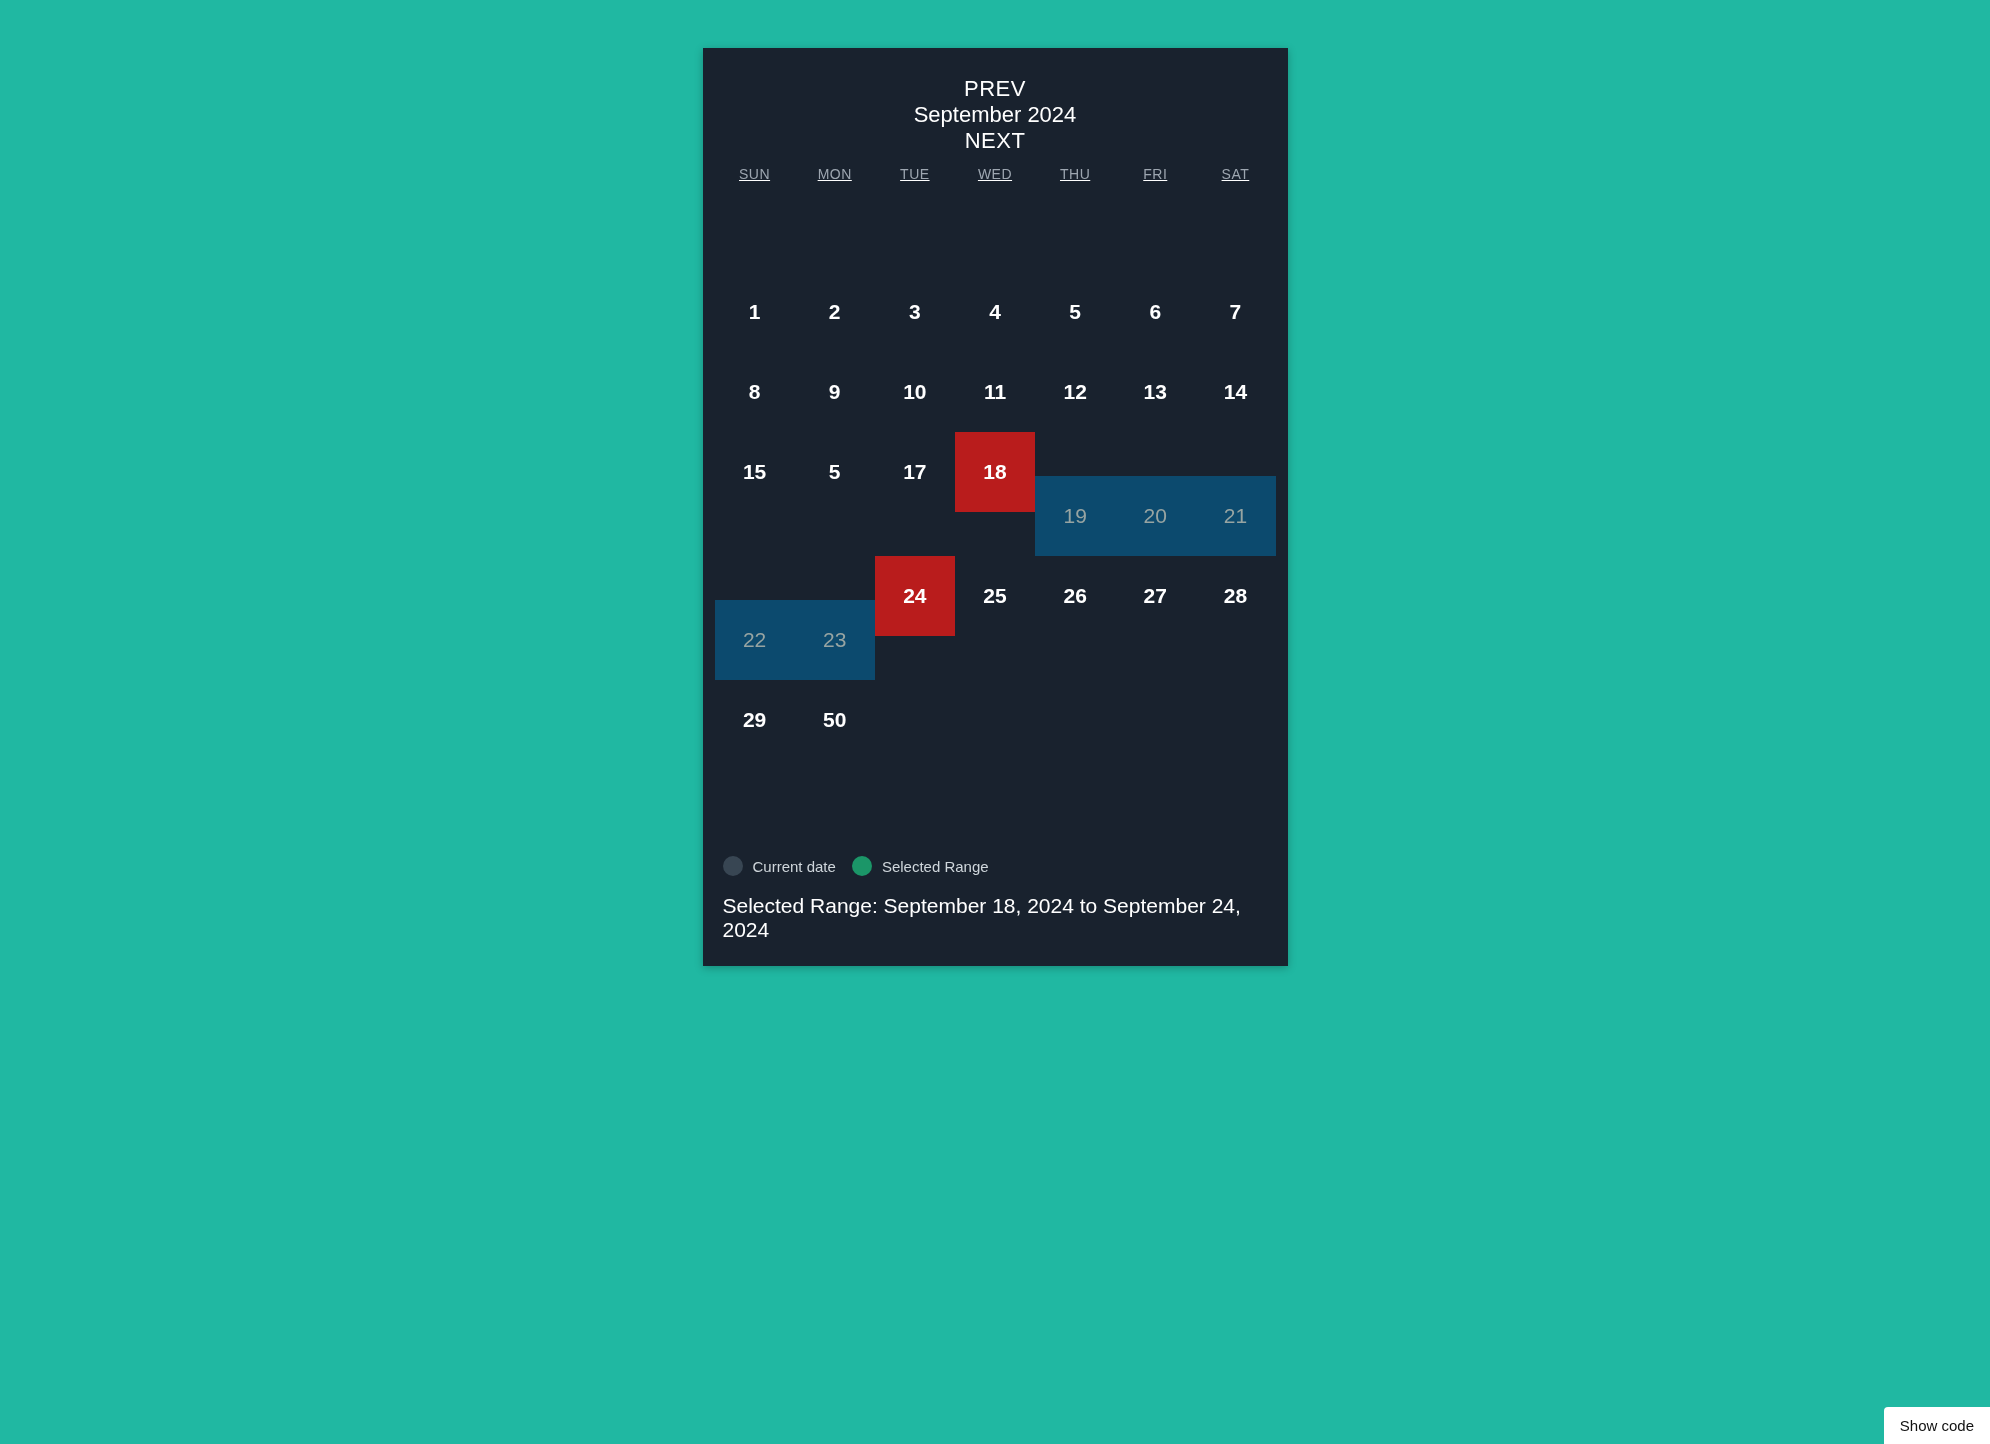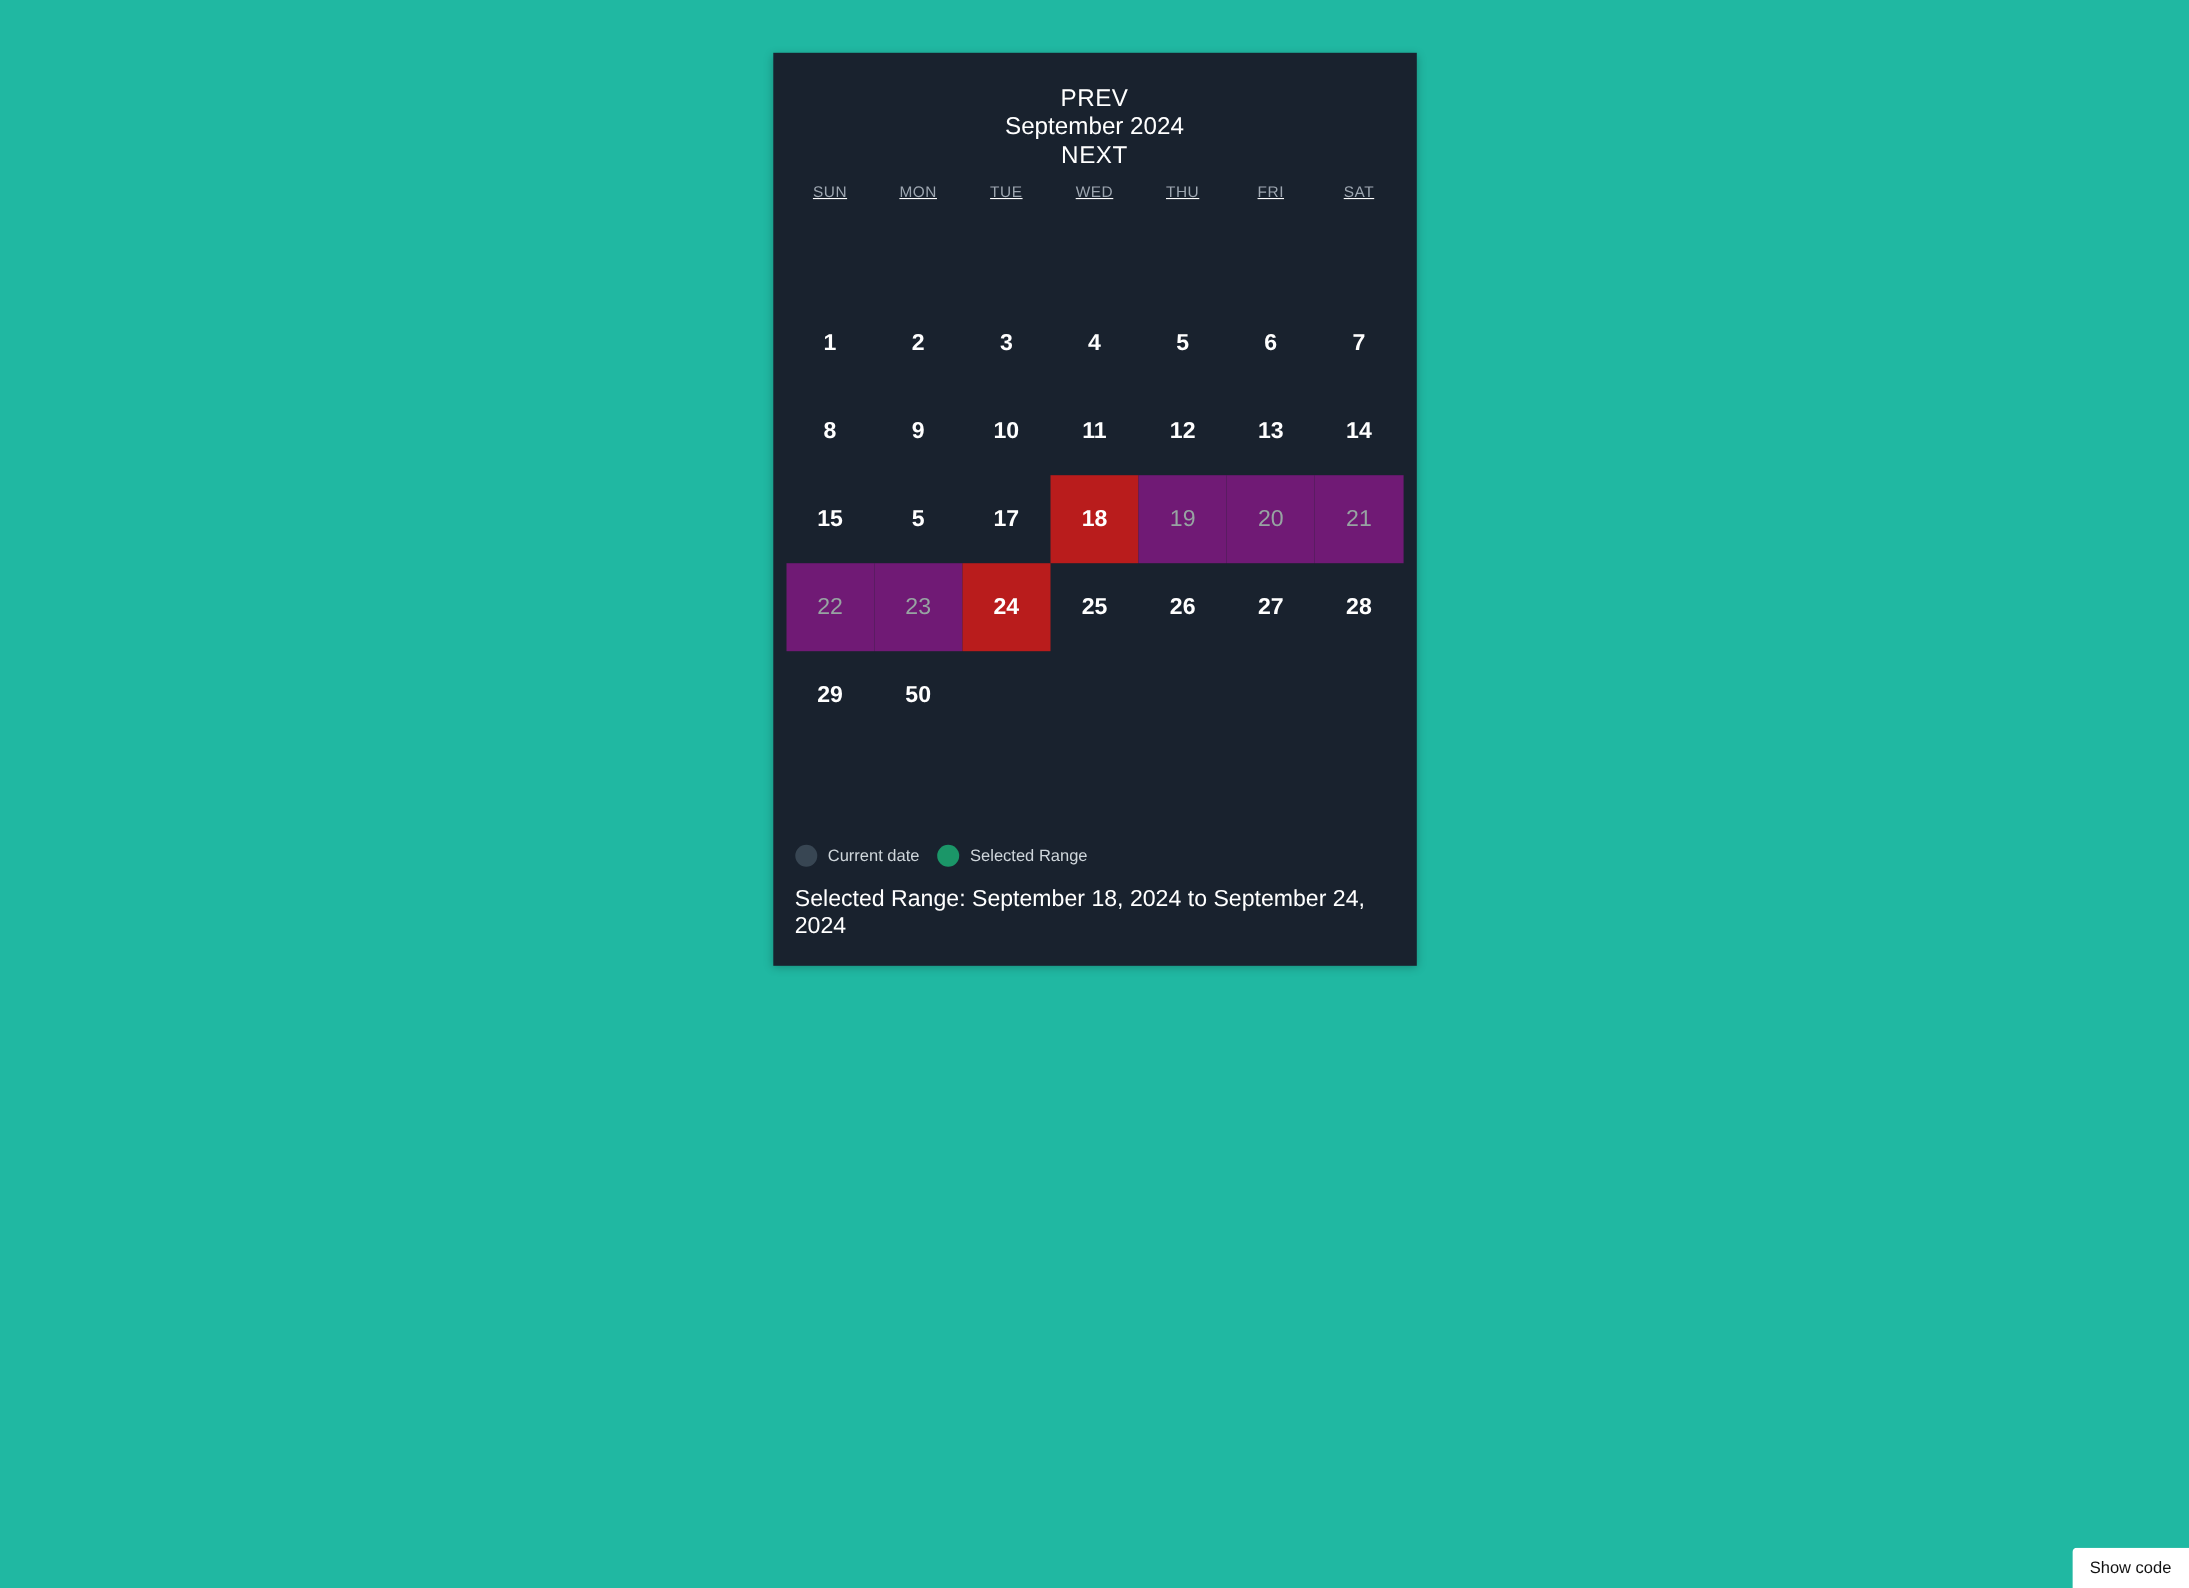--- a/index.html
+++ b/index.html
@@ -63,23 +63,24 @@
     display: flex;
     align-items: center;
     justify-content: center;
     font-size: 21px;
     font-weight: 600;
     color: #fff;
     cursor: pointer;
   }
   .day.empty { cursor: default; }
   .day.in-range {
-    background: #701a75;
+    background: #0c4a6e;
     color: #97a4a2;
     font-weight: 500;
+    margin-top: 44px;
   }
   .day.range-end {
     background: #b91c1c;
     color: #fff;
     font-weight: 600;
   }
   .legend {
     display: flex;
     align-items: center;
     gap: 16px;

